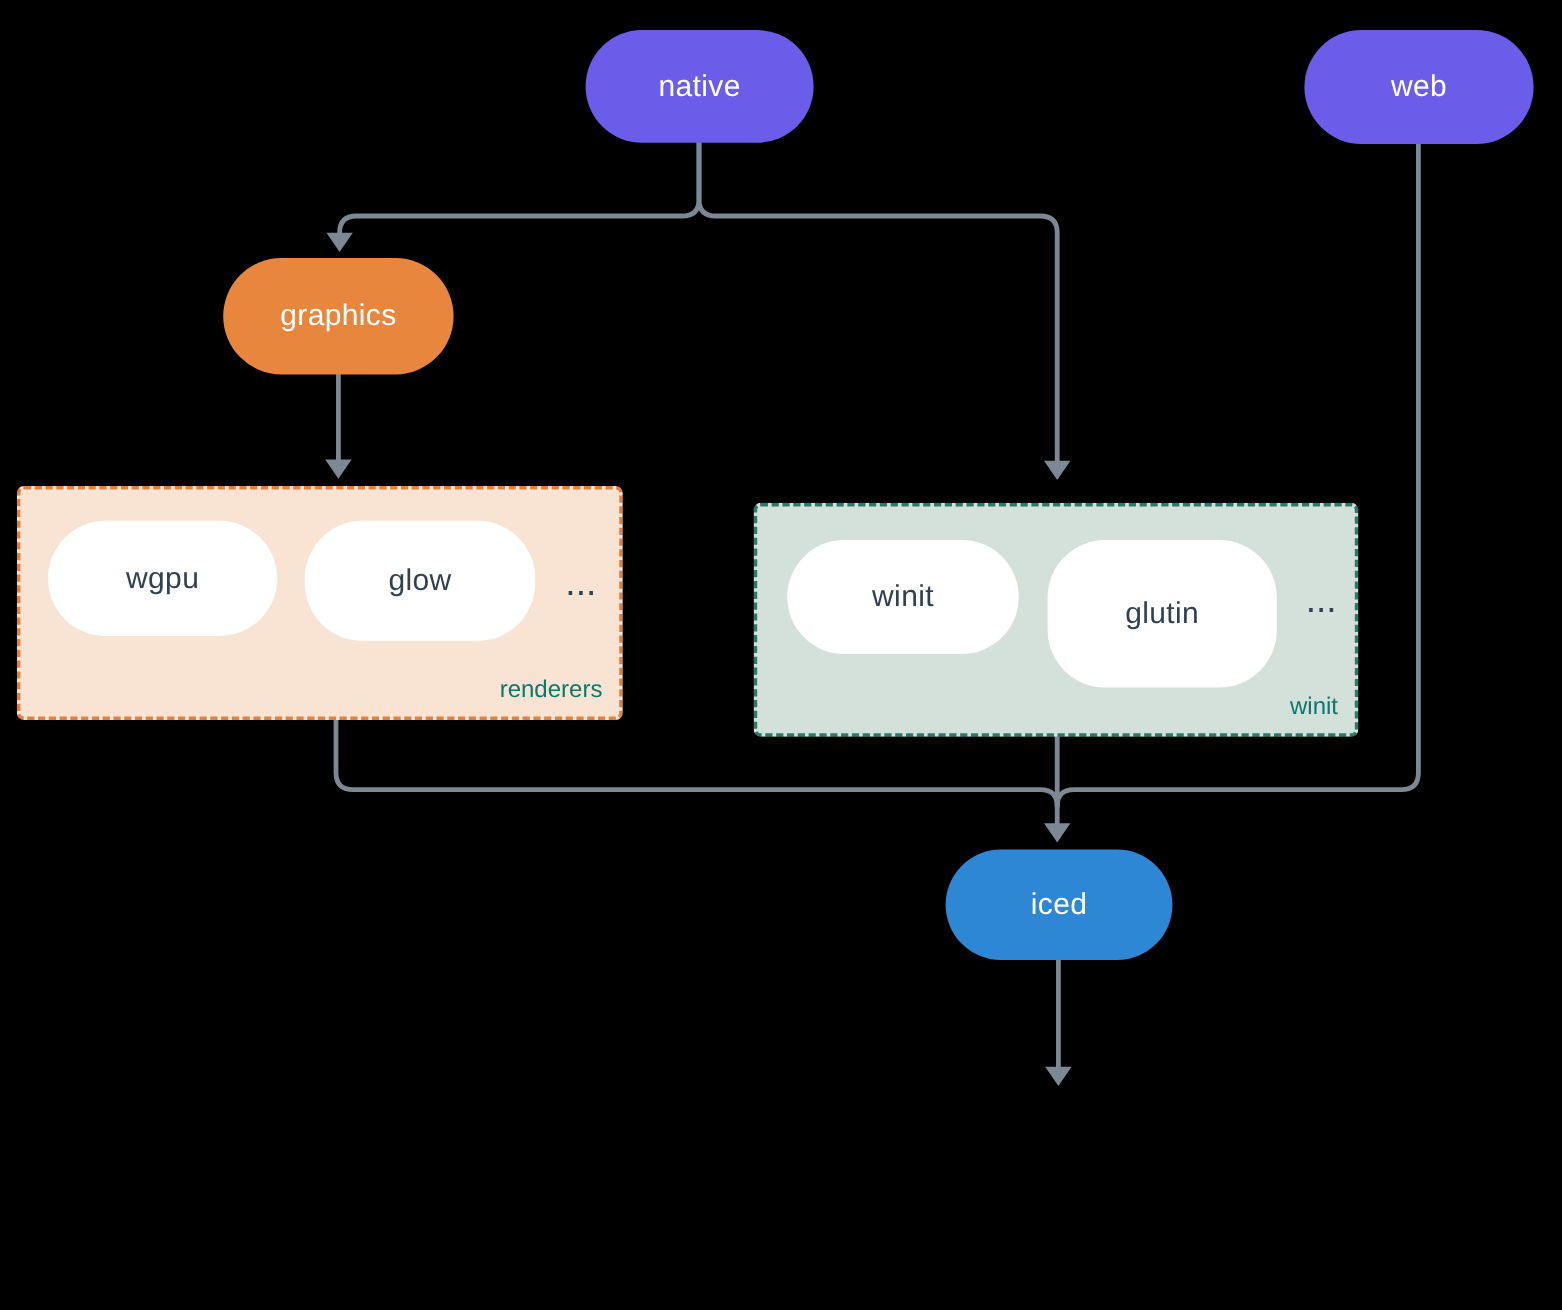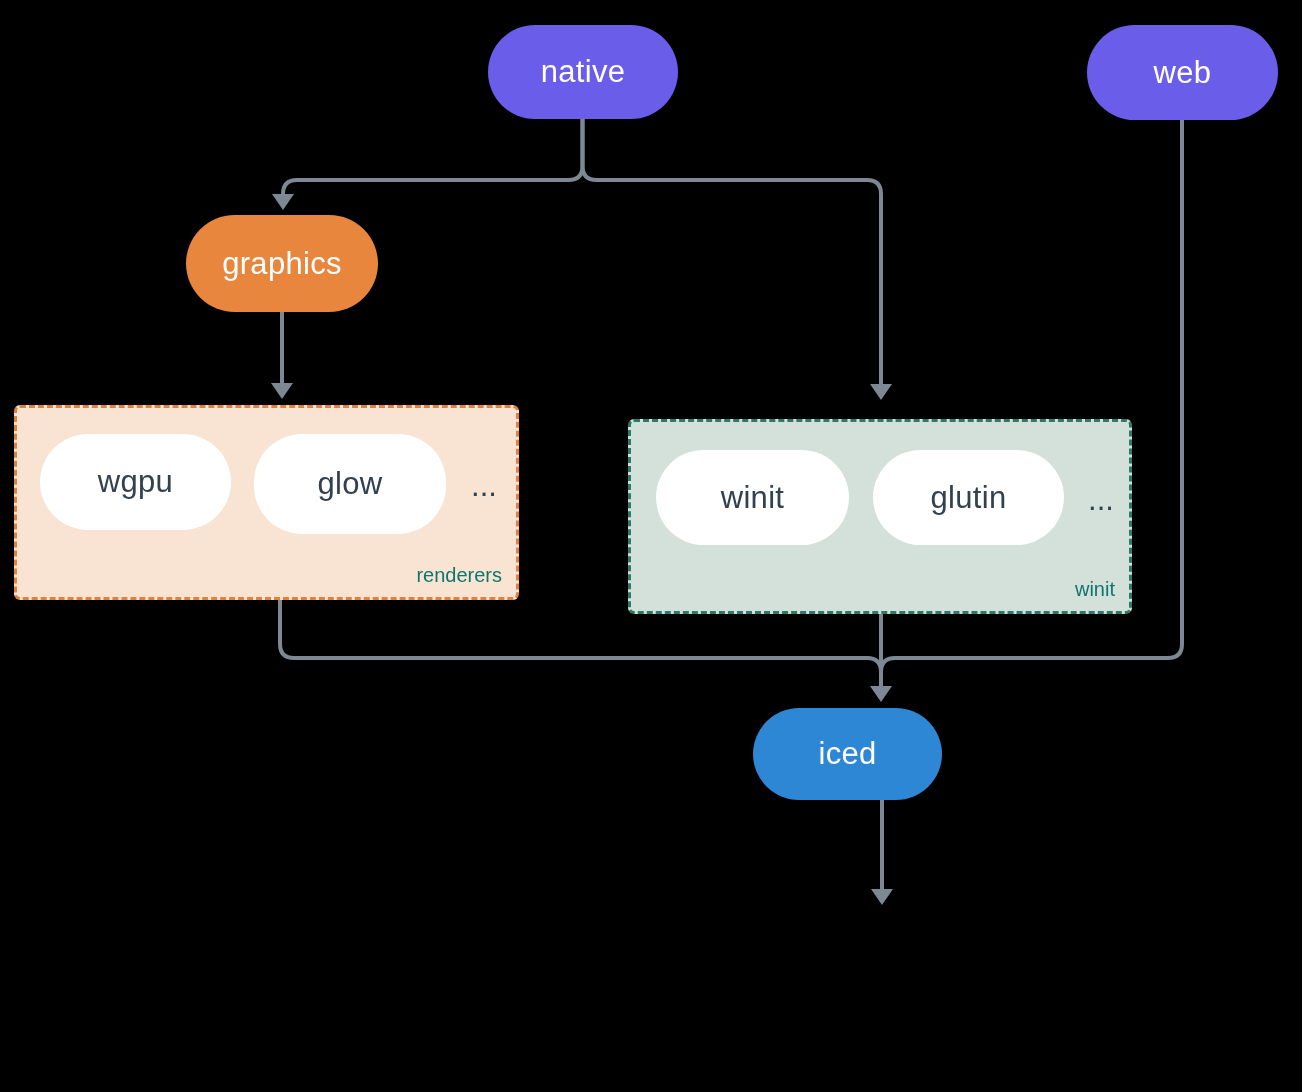--- a/index.html
+++ b/index.html
@@ -14,21 +14,21 @@
   #edges {
     position: absolute;
     left: 0; top: 0;
     width: 1302px; height: 1092px;
   }
   .pill {
     position: absolute;
     display: flex;
     align-items: center;
     justify-content: center;
-    font-size: 31px;
+    font-size: 25px;
     letter-spacing: 0.3px;
   }
   .pill.purple { background: #6a5de9; color: #ffffff; }
   .pill.orange { background: #e7863c; color: #ffffff; }
   .pill.blue   { background: #2d87d5; color: #ffffff; }
   .pill.white  { background: #ffffff; color: #31414f; }
 
   .group-box {
     position: absolute;
     box-sizing: border-box;
@@ -55,28 +55,28 @@
     position: absolute;
     width: 50px;
     text-align: center;
     font-size: 31px;
     color: #31414f;
   }
 
   #node-native   { left: 488px;  top: 25px;  width: 190px; height: 94px; border-radius: 47px; }
   #node-web      { left: 1087px; top: 25px;  width: 191px; height: 95px; border-radius: 48px; }
   #node-graphics { left: 186px;  top: 215px; width: 192px; height: 97px; border-radius: 49px; }
-  #node-iced     { left: 753px;  top: 708px; width: 189px; height: 92px; border-radius: 46px; }
+  #node-iced     { left: 788px;  top: 708px; width: 189px; height: 92px; border-radius: 46px; }
 
   #pill-wgpu   { left: 23px;  top: 26px; width: 191px; height: 96px; border-radius: 48px; }
   #pill-glow   { left: 237px; top: 26px; width: 192px; height: 100px; border-radius: 48px; text-align: right; }
   #renderers-ellipsis { left: 442px; top: 60px; }
 
   #pill-winit  { left: 25px;  top: 28px; width: 193px; height: 95px; border-radius: 48px; }
-  #pill-glutin { left: 242px; top: 28px; width: 191px; height: 95px; border-radius: 48px; }
+  #pill-glutin { left: 242px; top: 28px; width: 191px; height: 123px; border-radius: 48px; }
   #shells-ellipsis { left: 445px; top: 60px; }
 
   #app-box {
     position: absolute;
     left: 720px; top: 912px; width: 323px; height: 156px;
     box-sizing: border-box;
     background: #d3e4f7;
     border: 3px solid #3286d8;
     border-radius: 6px;
     display: flex;

